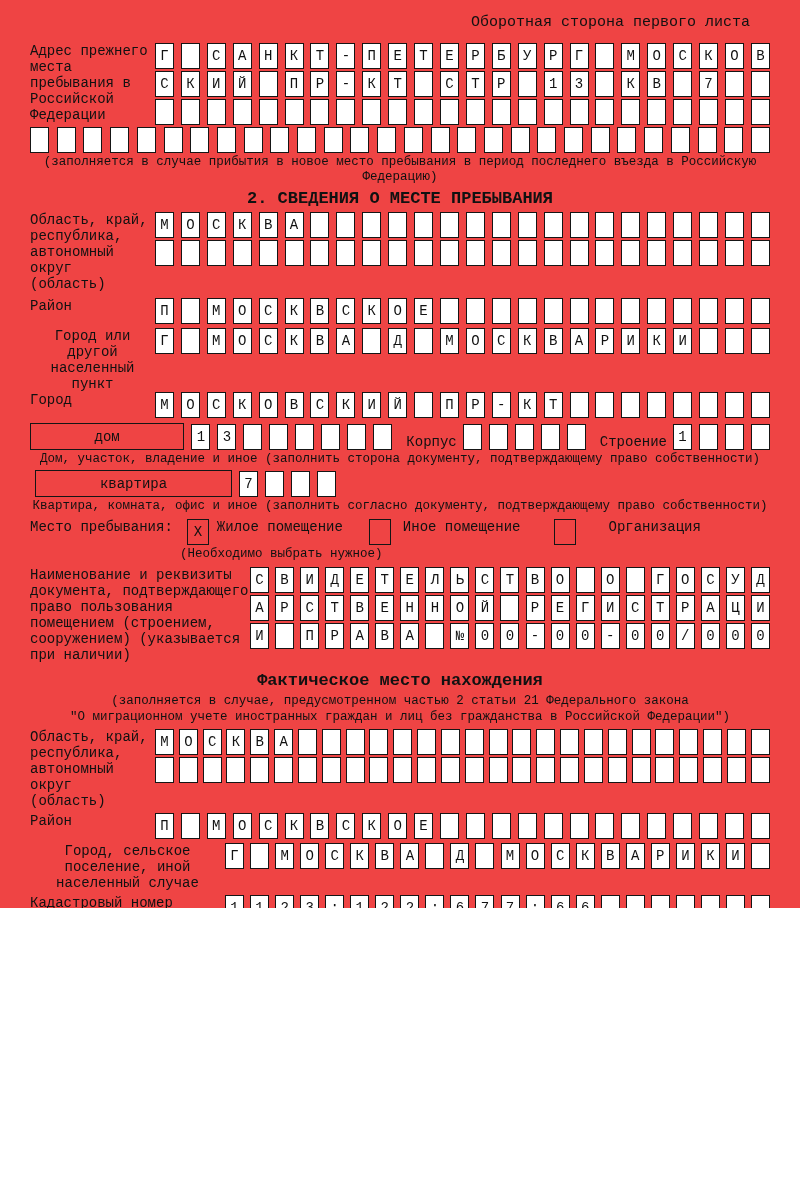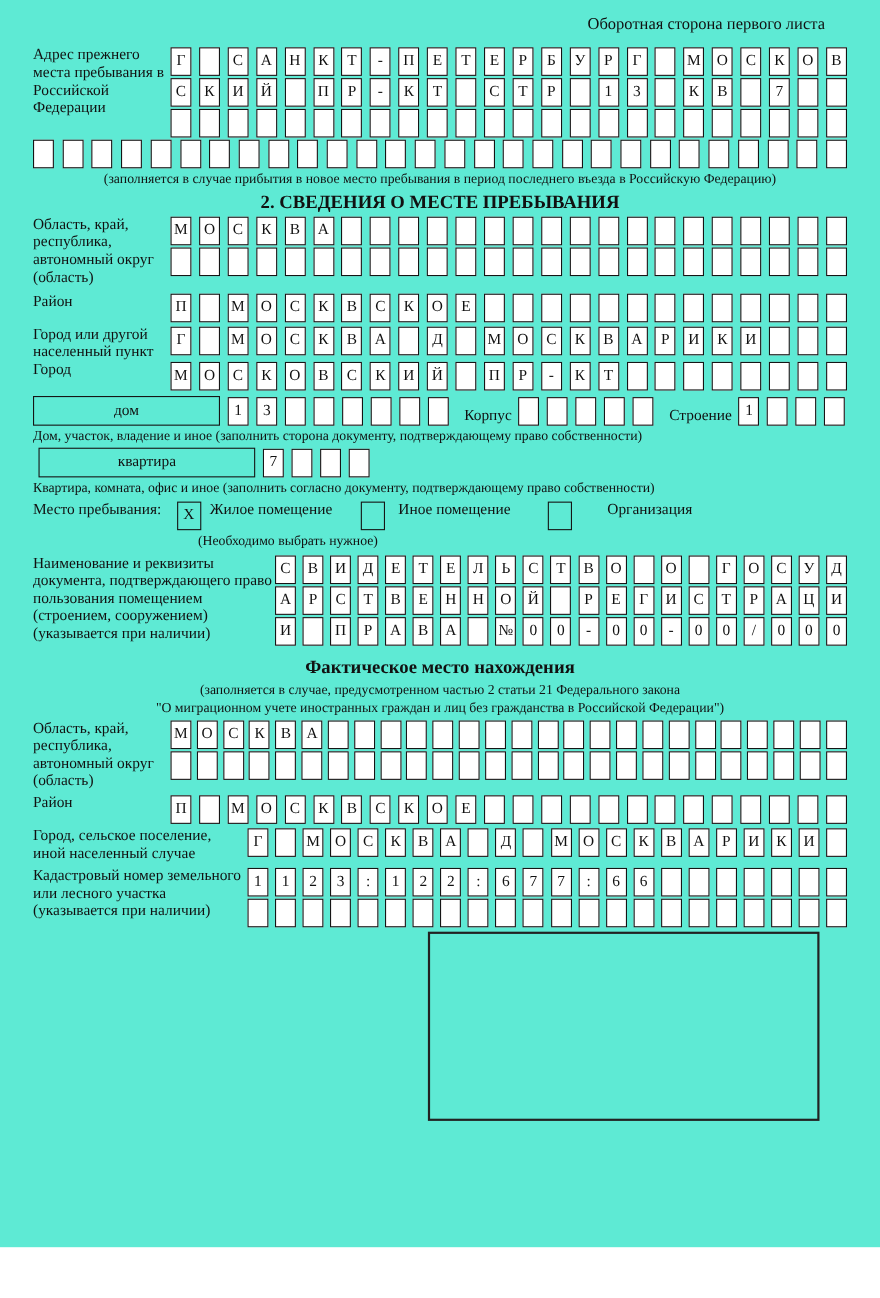--- a/index.html
+++ b/index.html
@@ -1,38 +1,38 @@
 <!DOCTYPE html>
 <html><head>
 <meta charset="utf-8">
 <style>
   html,body{margin:0;padding:0;background:#fff;}
   .page{
-    width:800px;height:1134px;box-sizing:border-box;
+    width:800px;height:908px;box-sizing:border-box;
     padding:14px 30px 0 30px;overflow:hidden;position:relative;
-    font-family:Liberation Serif, serif;color:#111;background:#5eead4;
+    font-family:Liberation Mono, monospace;color:#111;background:#ef4444;
   }
   .title-right{text-align:right;font-size:15px;padding-right:20px;}
   .labeled{display:flex;align-items:flex-start;}
   .label{width:125px;flex:0 0 125px;font-size:14px;line-height:16px;}
   .label.w195{width:195px;flex:0 0 195px;}
   .label.w220{width:220px;flex:0 0 220px;}
   .rows{flex:1;min-width:0;}
   .grid-row{display:flex;justify-content:space-between;margin-bottom:2px;}
   .cell{
     width:19px;height:26px;box-sizing:border-box;border:1.5px solid #151515;
     display:flex;align-items:center;justify-content:center;
     font-size:14px;line-height:1;background:#fff;
   }
   .grid-gap{display:flex;gap:7px;}
   .grid-gap .cell{flex:0 0 19px;}
   .caption{font-size:12.5px;line-height:15px;}
   .caption.center{text-align:center;}
   .hdr{font-weight:bold;font-size:17px;text-align:center;line-height:19px;}
-  .mt2{margin-top:2px;}.mt4{margin-top:4px;}.mt6{margin-top:6px;}.mt8{margin-top:8px;}.mt12{margin-top:12px;}
+  .mt2{margin-top:2px;text-align:center;}.mt4{margin-top:4px;}.mt6{margin-top:6px;}.mt8{margin-top:8px;}.mt12{margin-top:12px;}
   .dom-row{display:flex;align-items:flex-end;margin-top:3px;}
   .wide-box{box-sizing:border-box;border:1.5px solid #151515;height:27px;display:flex;
     align-items:center;justify-content:center;font-size:14px;}
   .dom-box{width:170px;margin-right:7px;}
   .kv-box{width:197px;margin-left:5px;margin-right:7px;}
   .inline-label{font-size:14px;margin:0 6px 0 14px;white-space:nowrap;}
   .mesto-row{display:flex;align-items:flex-start;margin-top:5px;font-size:14px;}
   .chk{width:22px;height:26px;box-sizing:border-box;border:1.5px solid #151515;
     display:flex;align-items:center;justify-content:center;font-size:14px;}
   .note{font-size:12.5px;margin-top:2px;padding-left:150px;}

